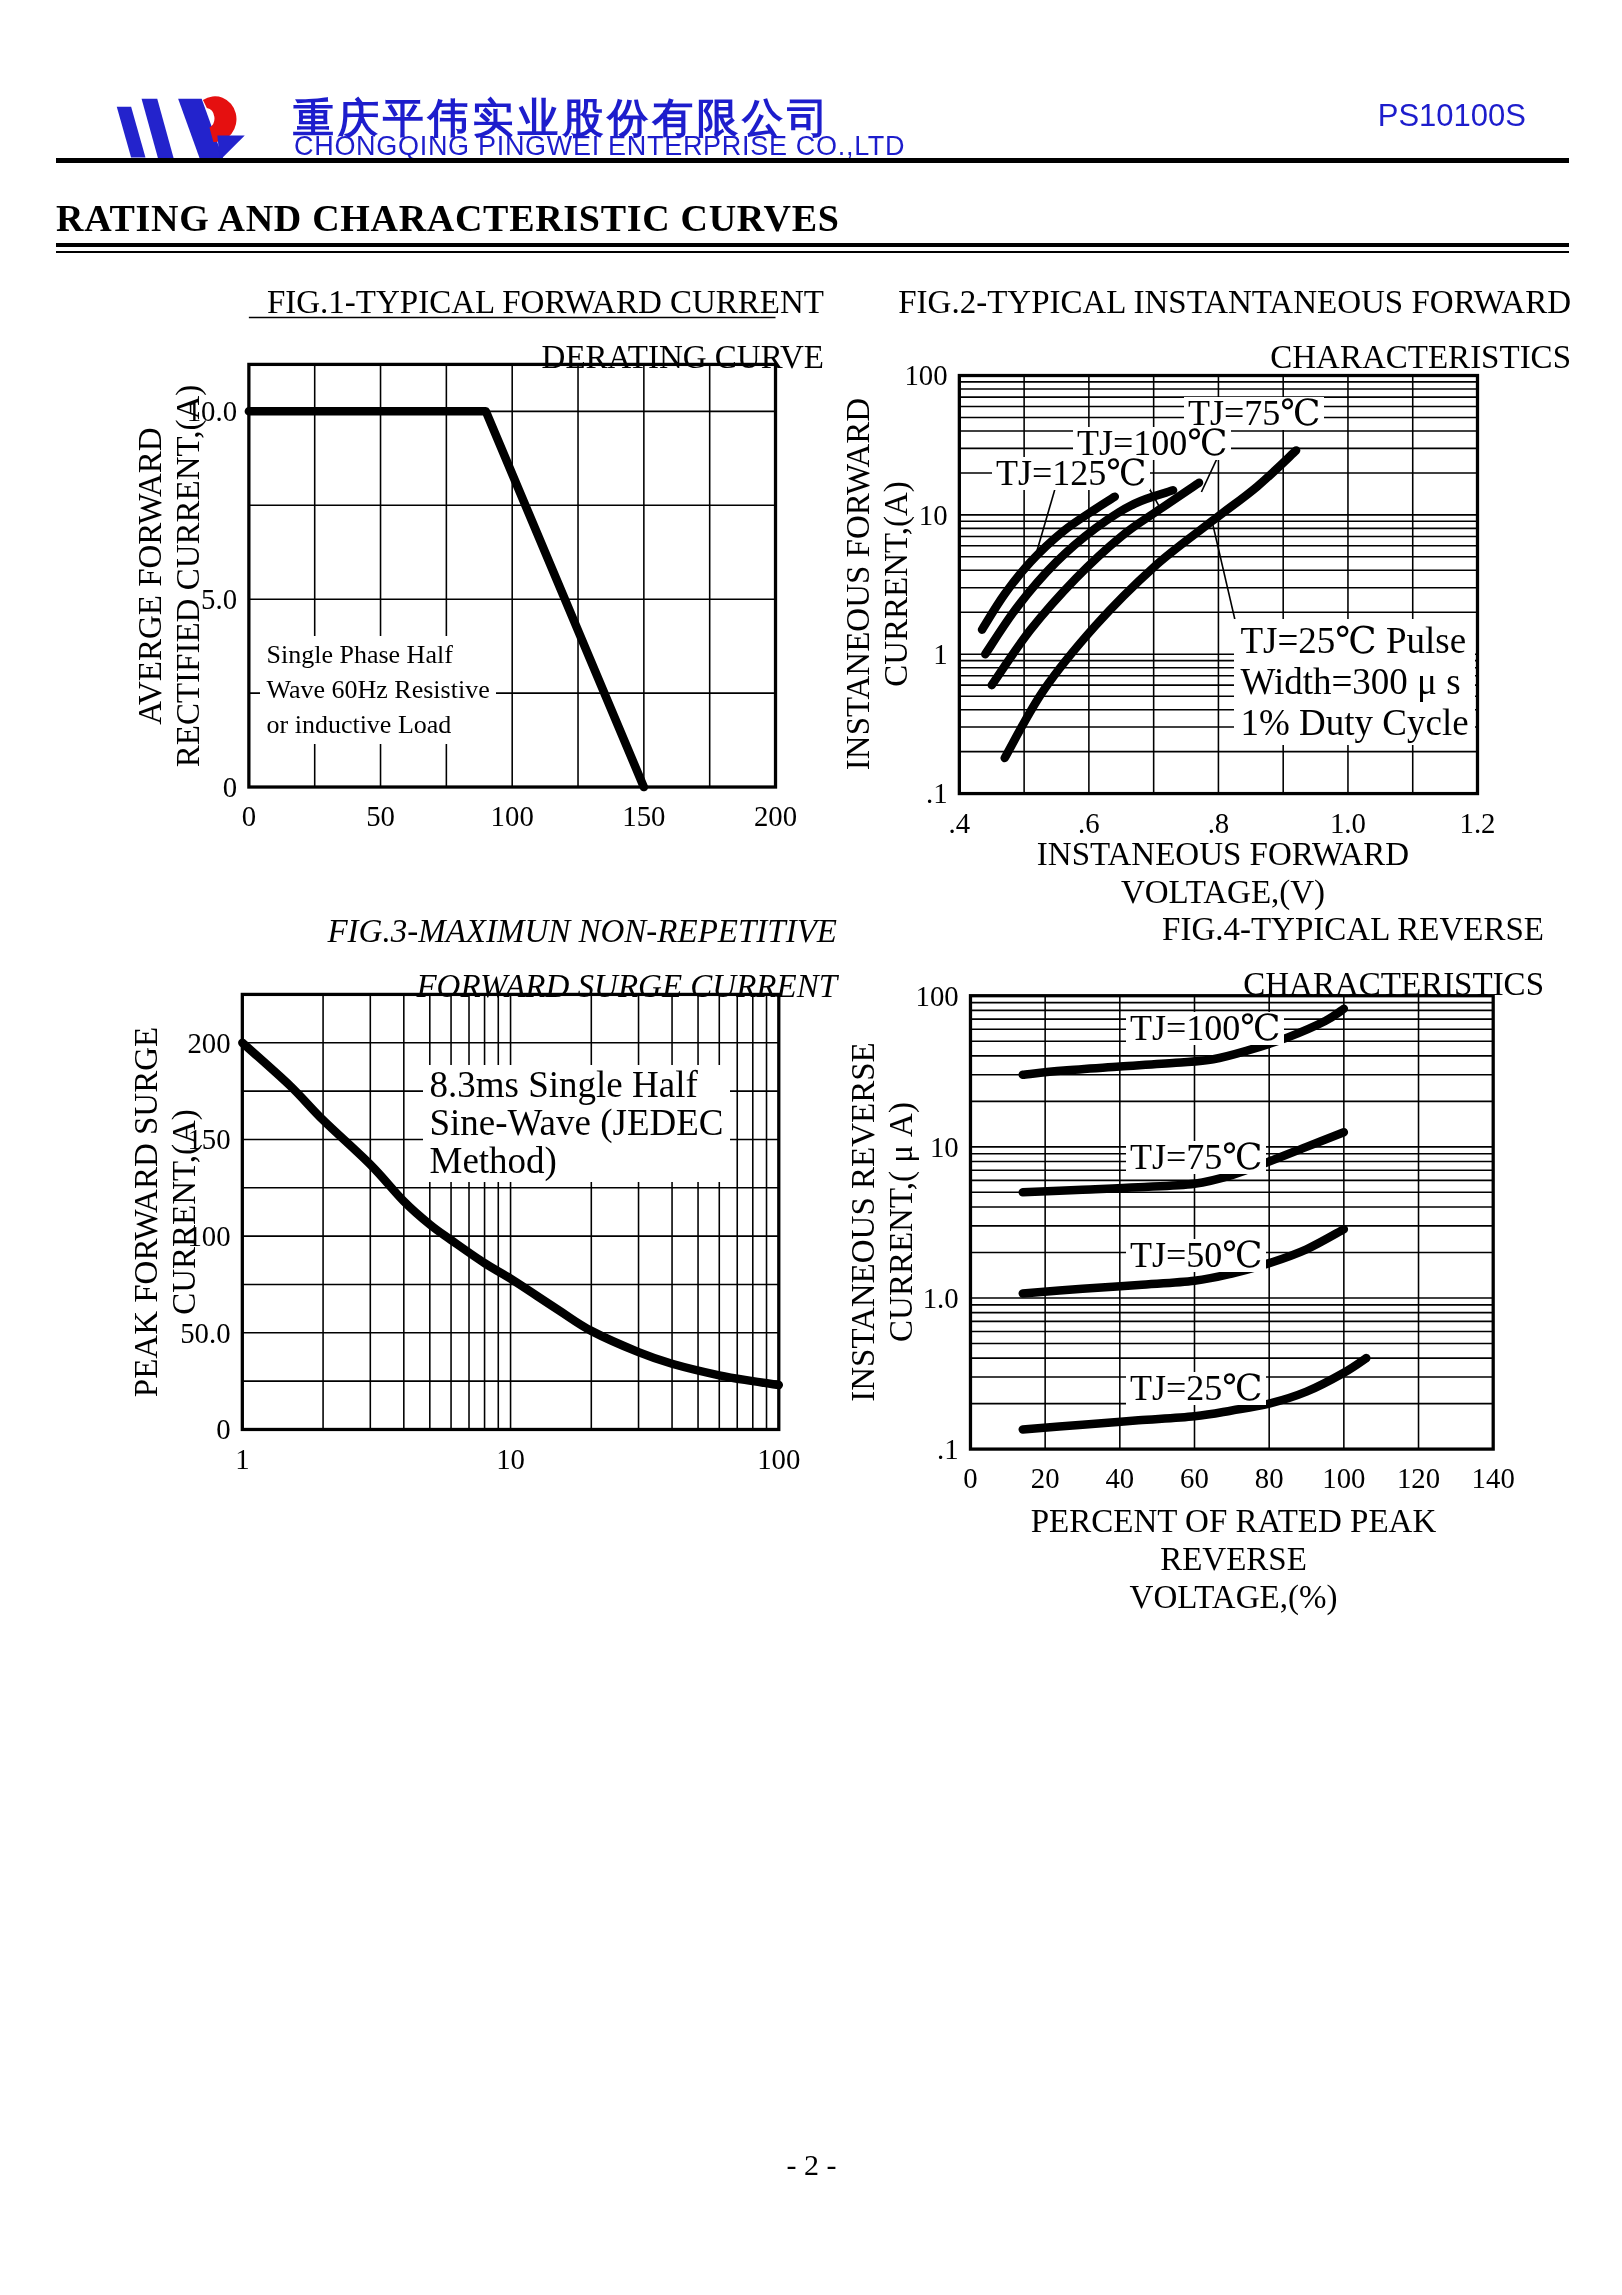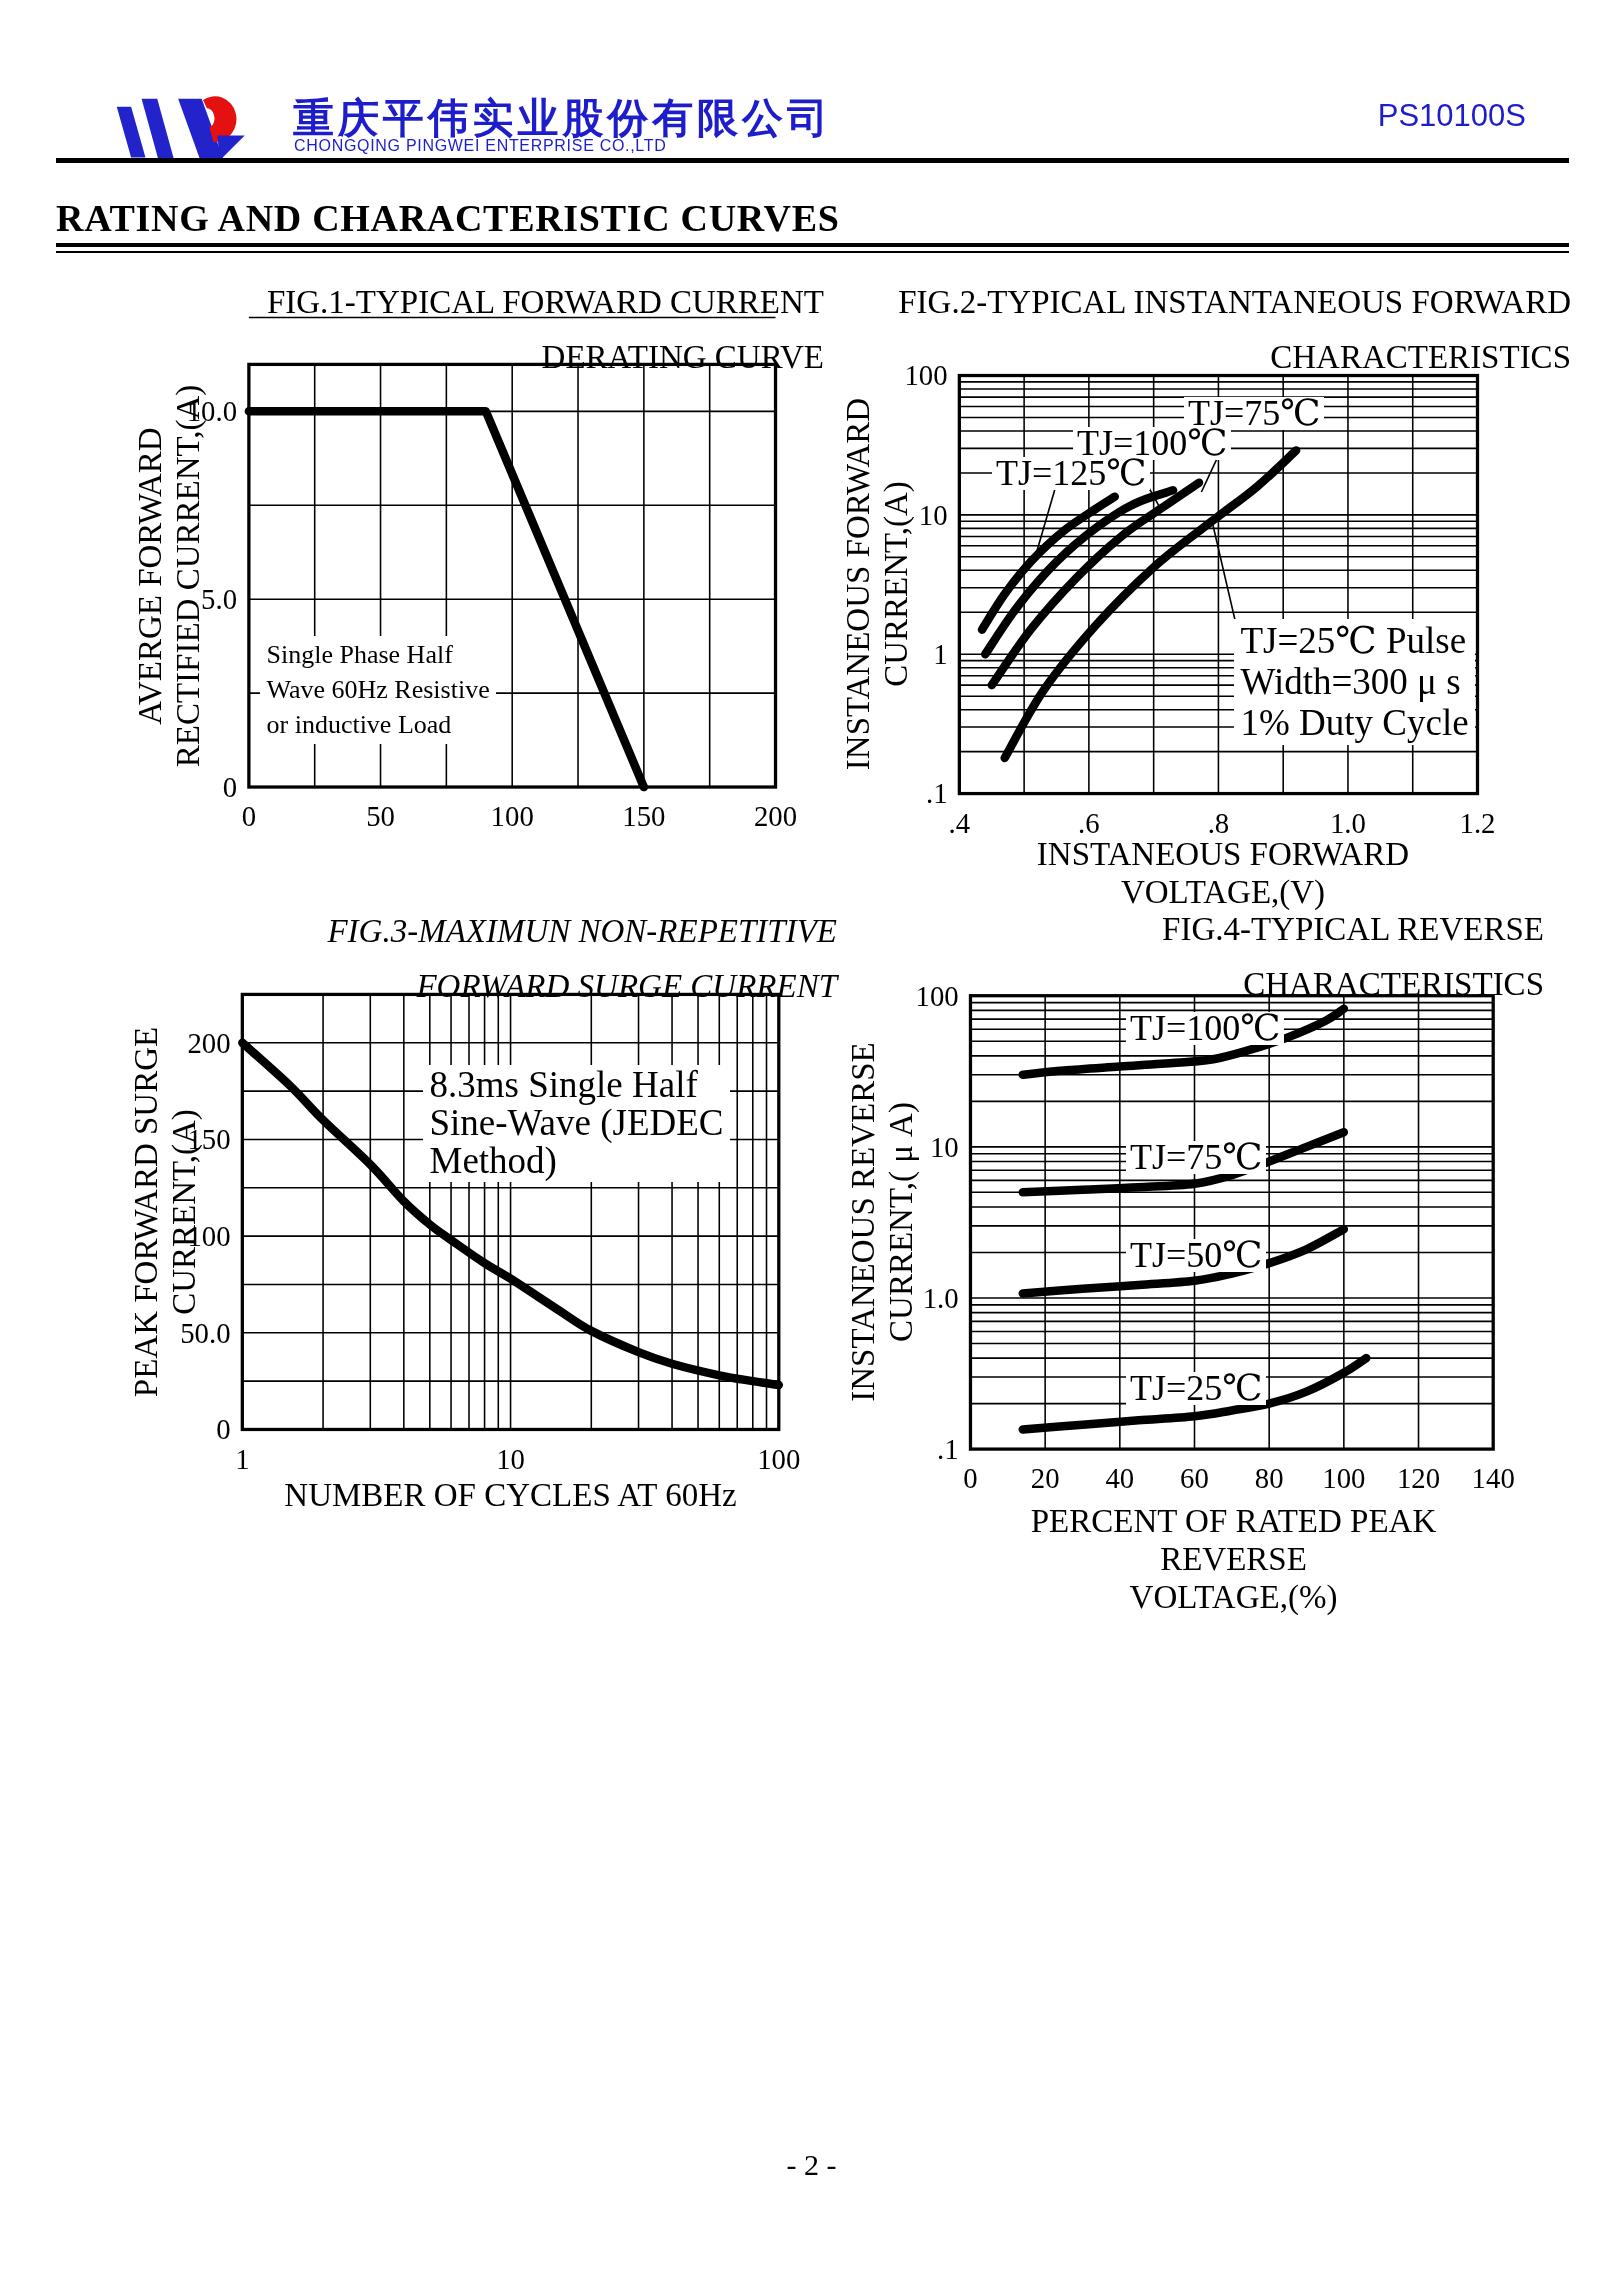--- a/index.html
+++ b/index.html
@@ -4,21 +4,21 @@
 <style>
   html,body{margin:0;padding:0;background:#888;}
   #page{
     position:relative;width:1623px;height:2295px;background:#ffffff;
     font-family:"Liberation Serif","DejaVu Serif",serif;color:#000;overflow:hidden;
   }
   .abs{position:absolute;}
   .blue{color:#1d1dcc;}
   #company-cn{left:293px;top:96px;font-size:41px;line-height:44px;letter-spacing:3.9px;
     font-family:"Liberation Sans","DejaVu Sans",sans-serif;font-weight:600;}
-  #company-en{left:294px;top:133px;font-size:16px;line-height:26px;
+  #company-en{left:294px;top:133px;font-size:27px;line-height:26px;
     font-family:"Liberation Sans","DejaVu Sans",sans-serif;letter-spacing:0.7px;}
   #part-number{right:97px;top:98px;font-size:31px;
     font-family:"Liberation Sans","DejaVu Sans",sans-serif;font-weight:500;}
   #header-rule{left:56px;top:158px;width:1513px;height:5.2px;background:#000;}
   #section-title{left:56px;top:196px;font-size:38px;font-weight:bold;letter-spacing:0.7px;}
   #title-rule-1{left:56px;top:243px;width:1513px;height:3.9px;background:#000;}
   #title-rule-2{left:56px;top:251px;width:1513px;height:2px;background:#000;}
   .fig-title{ text-align:right;font-size:33px;line-height:55px;white-space:pre-line;}
   .axis-x-label{text-align:center;font-size:33px;line-height:38px;white-space:pre-line;}
   .axis-y-label{text-align:center;font-size:33px;line-height:38px;white-space:pre-line;
@@ -256,21 +256,20 @@
   <div class="abs curve-label" style="left:1073px;top:427px;">TJ=100℃</div>
   <div class="abs curve-label" style="left:992px;top:457px;">TJ=125℃</div>
   <div class="abs note" style="left:1234px;top:619px;line-height:41px;">TJ=25℃ Pulse
 Width=300 μ s
 1% Duty Cycle</div>
 
   <div class="abs fig-title" style="left:196px;top:904px;width:641px;font-style:italic;">FIG.3-MAXIMUN NON-REPETITIVE
 FORWARD SURGE CURRENT</div>
   <div class="abs axis-y-label" style="left:165px;top:1212px;width:589px;">PEAK FORWARD SURGE
 CURRENT,(A)</div>
-  <div class="abs axis-x-label" style="left:275px;top:1476px;width:471px;">NUMBER OF CYCLES AT 60Hz</div>
   <div class="abs note" style="left:423px;top:1065px;line-height:38px;">8.3ms Single Half
 Sine-Wave (JEDEC
 Method)</div>
 
   <div class="abs fig-title" style="left:916px;top:902px;width:628px;">FIG.4-TYPICAL REVERSE
 CHARACTERISTICS</div>
   <div class="abs axis-y-label" style="left:882px;top:1222px;width:589px;">INSTANEOUS REVERSE
 CURRENT,( μ A)</div>
   <div class="abs axis-x-label" style="left:975px;top:1502px;width:517px;">PERCENT OF RATED PEAK REVERSE
 VOLTAGE,(%)</div>

